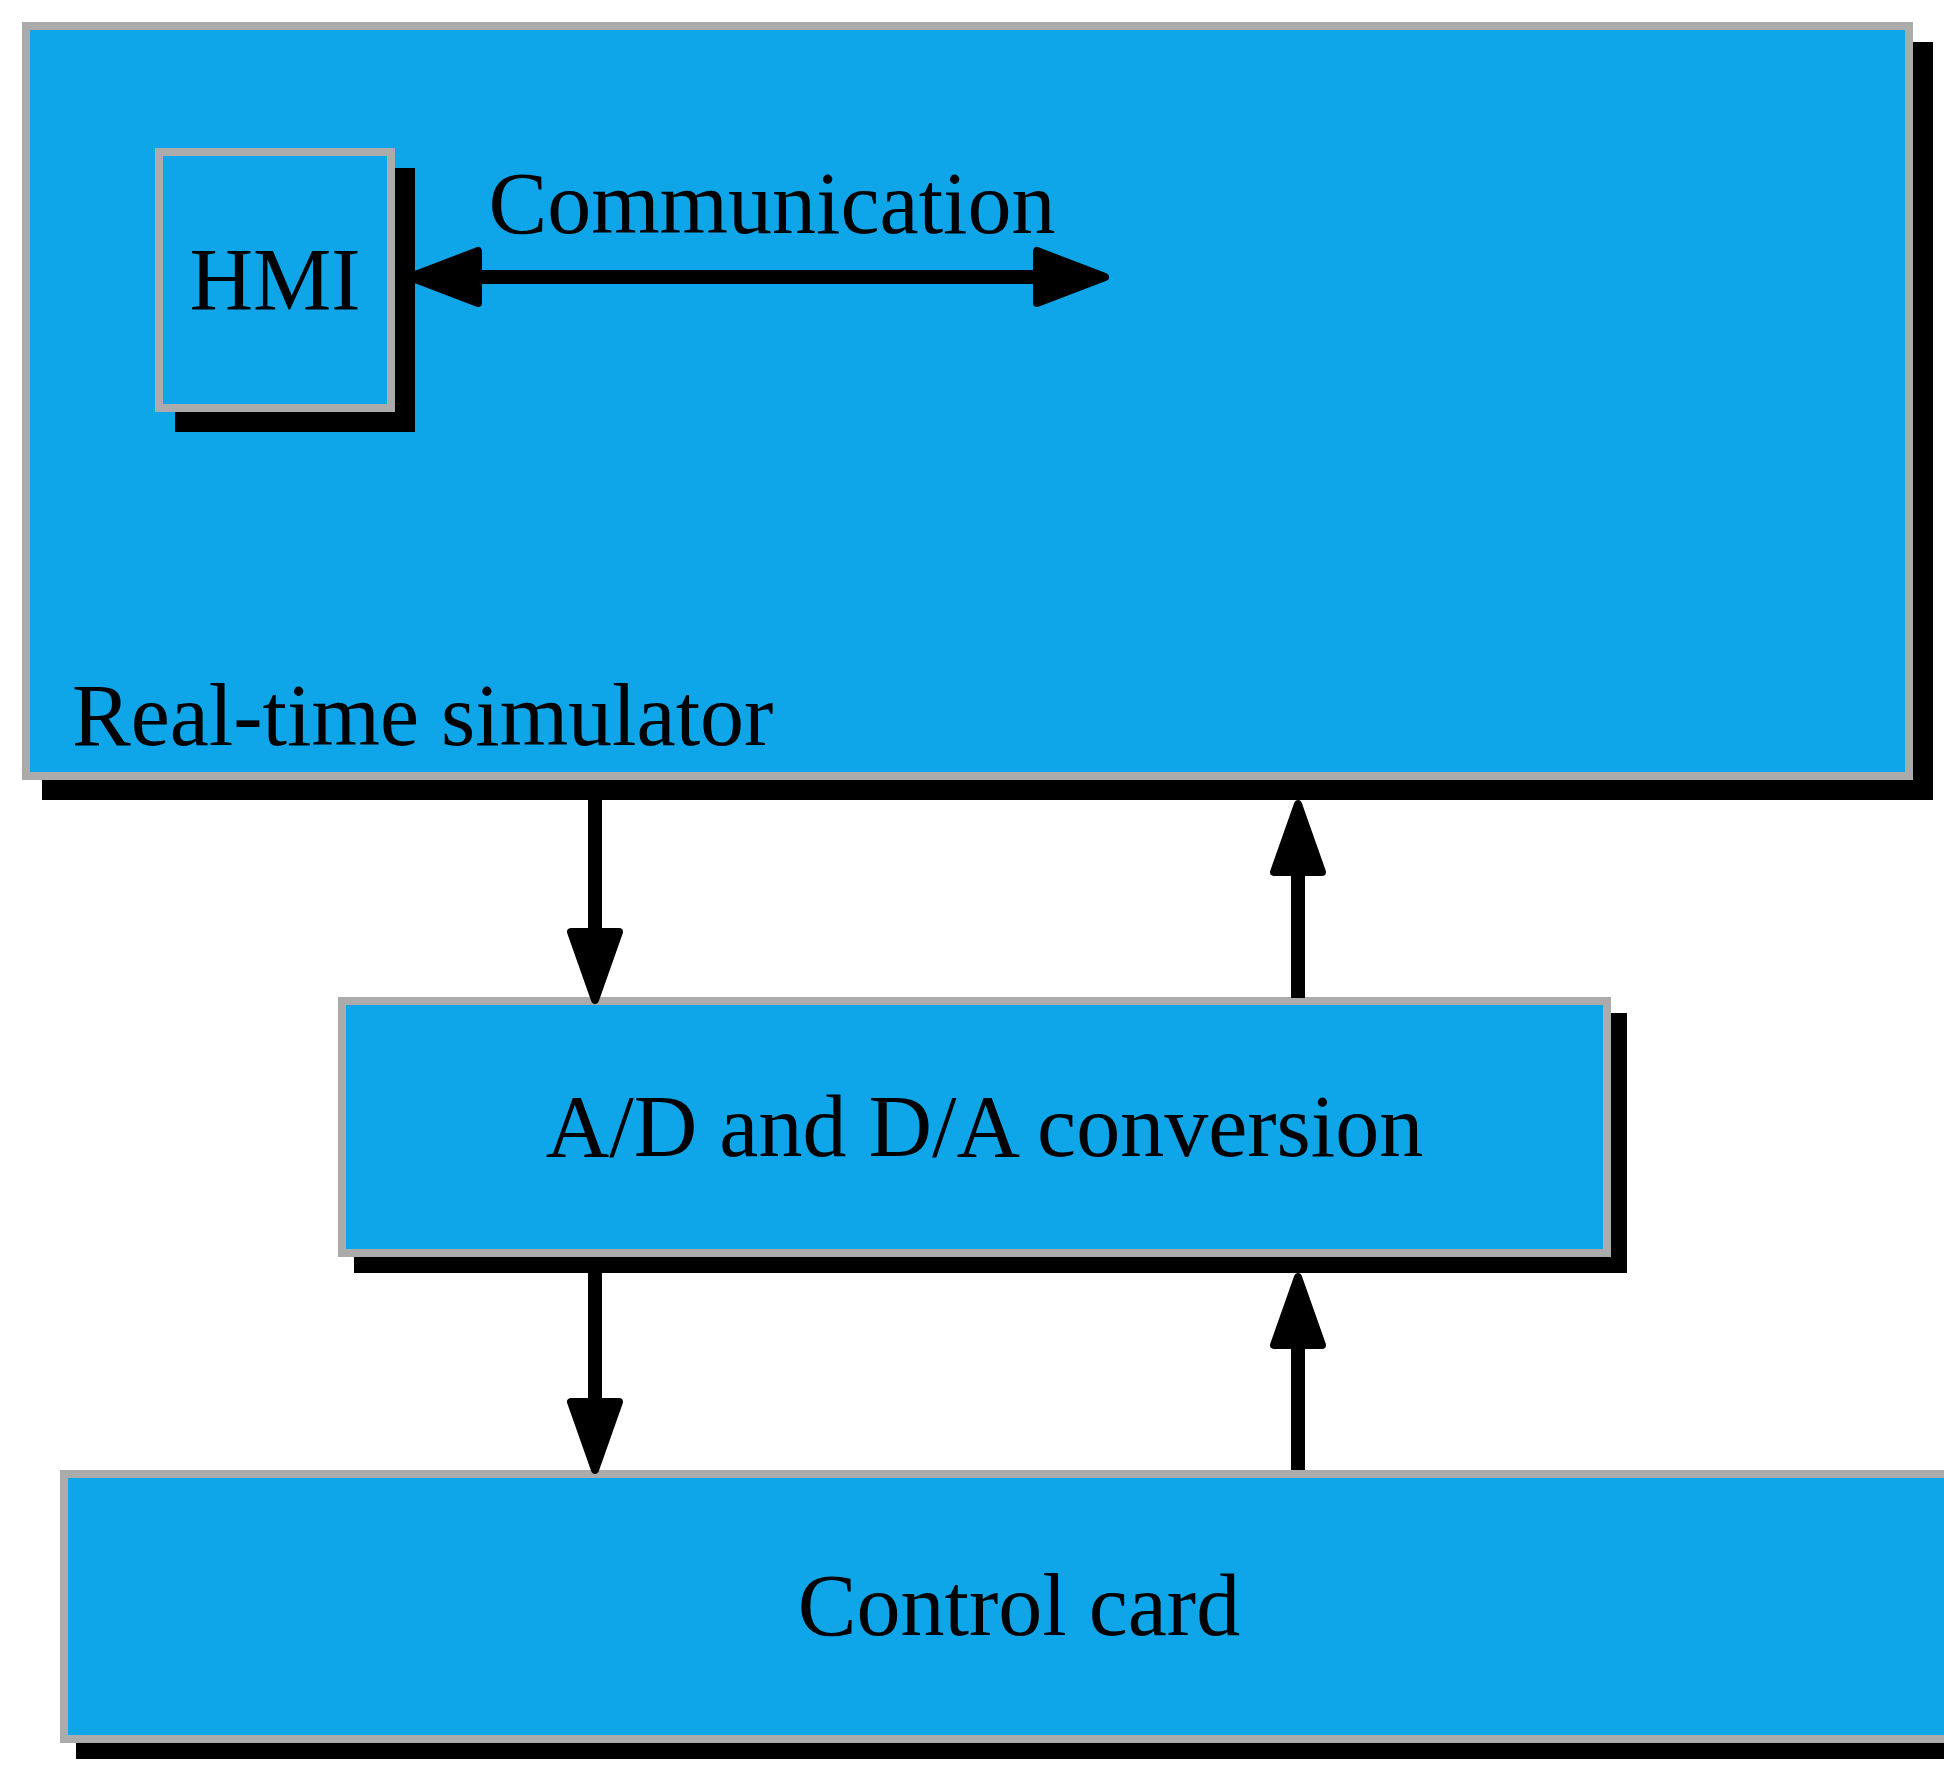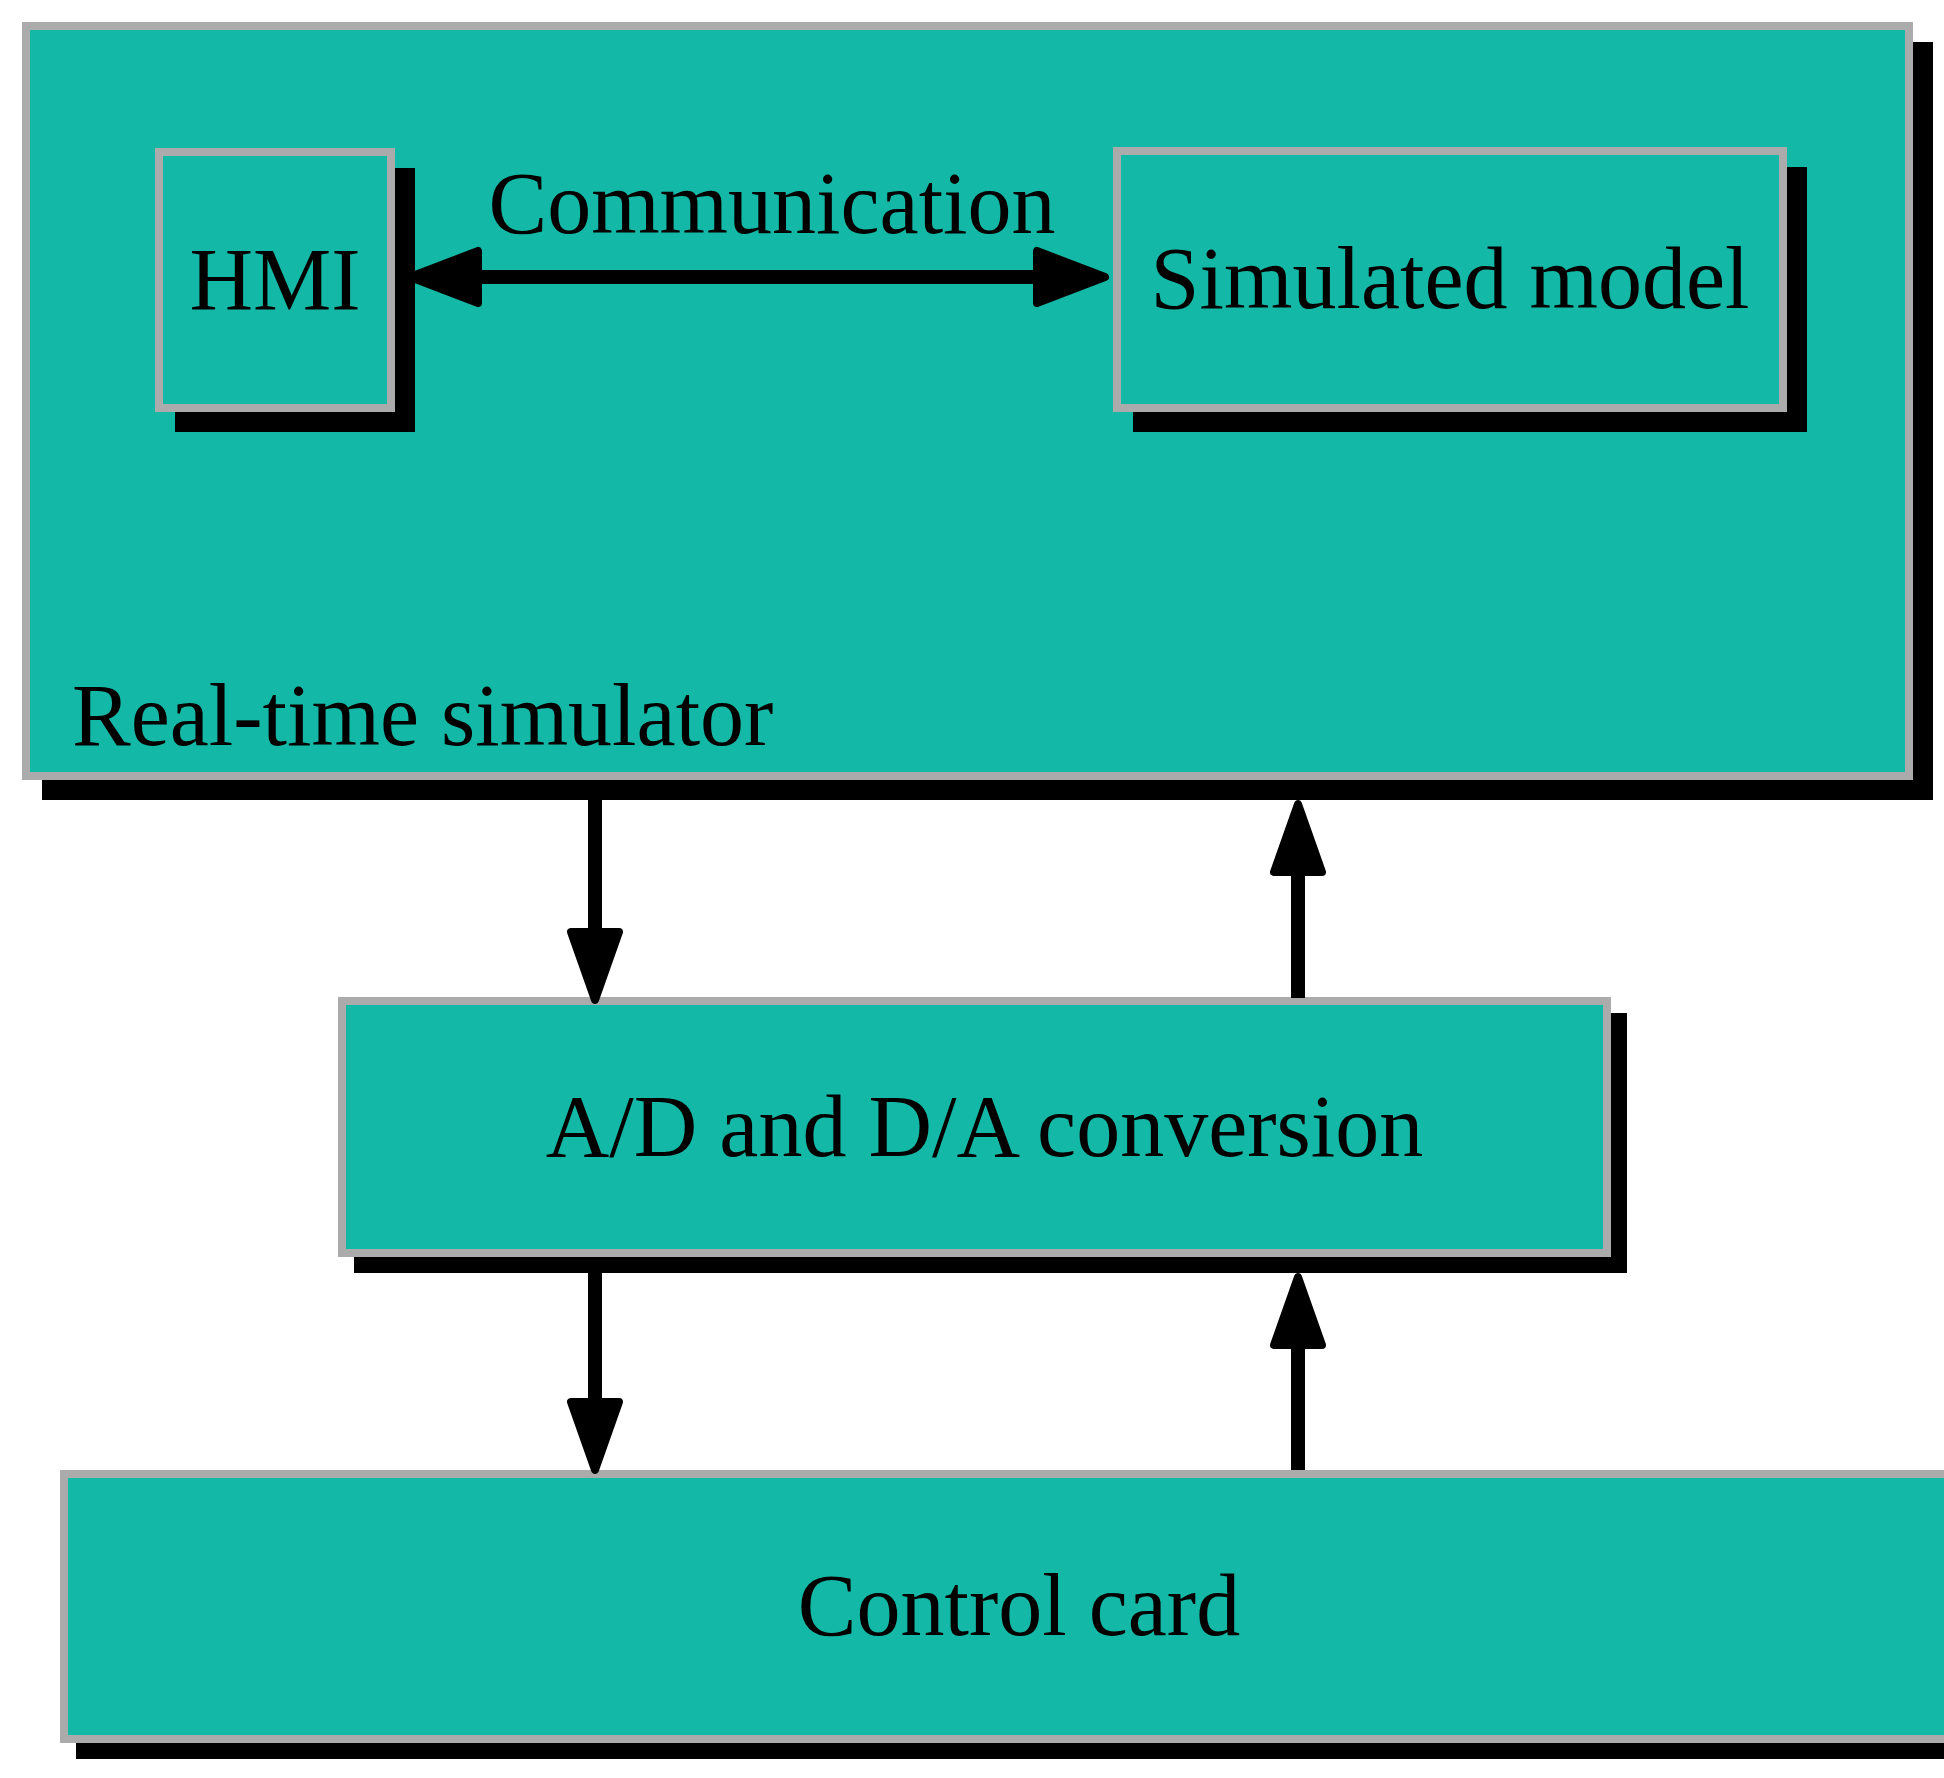--- a/index.html
+++ b/index.html
@@ -7,21 +7,21 @@
     position: relative;
     width: 1944px;
     height: 1778px;
     background: #ffffff;
     overflow: hidden;
     font-family: "Liberation Serif", "DejaVu Serif", serif;
     color: #000000;
   }
   .box {
     position: absolute;
-    background: #14b8a6;
+    background: #0ea5e9;
     border: 8px solid #ababab;
     box-sizing: border-box;
   }
   .shadow20 { box-shadow: 20px 20px 0 #000000; }
   .shadow16 { box-shadow: 16px 16px 0 #000000; padding-left: 20px; }
   .box-label {
     font-size: 88px;
     line-height: 1.05;
     white-space: nowrap;
     color: #000000;
@@ -65,23 +65,20 @@
 <div id="canvas">
 
   <div class="box shadow20" id="outer-box">
     <div class="box-label" id="outer-label">Real-time simulator</div>
   </div>
 
   <div class="box shadow20 center-flex" id="hmi-box">
     <div class="box-label">HMI</div>
   </div>
 
-  <div class="box shadow20 center-flex" id="simulated-model-box">
-    <div class="box-label">Simulated model</div>
-  </div>
 
   <div class="box-label" id="communication-label">Communication</div>
 
   <div class="box shadow16 center-flex" id="adda-box">
     <div class="box-label">A/D and D/A conversion</div>
   </div>
 
   <div class="box shadow16 center-flex" id="control-card-box">
     <div class="box-label">Control card</div>
   </div>

